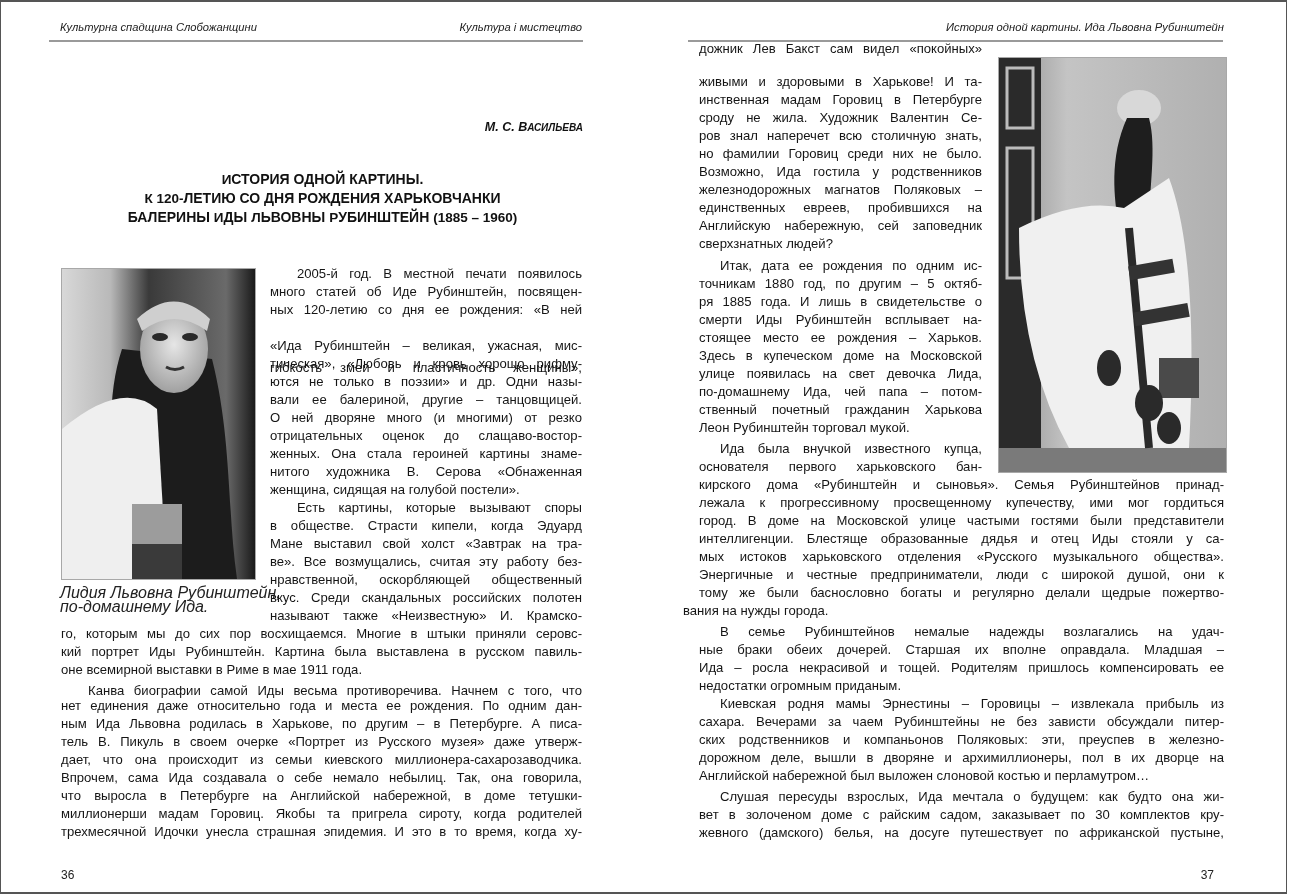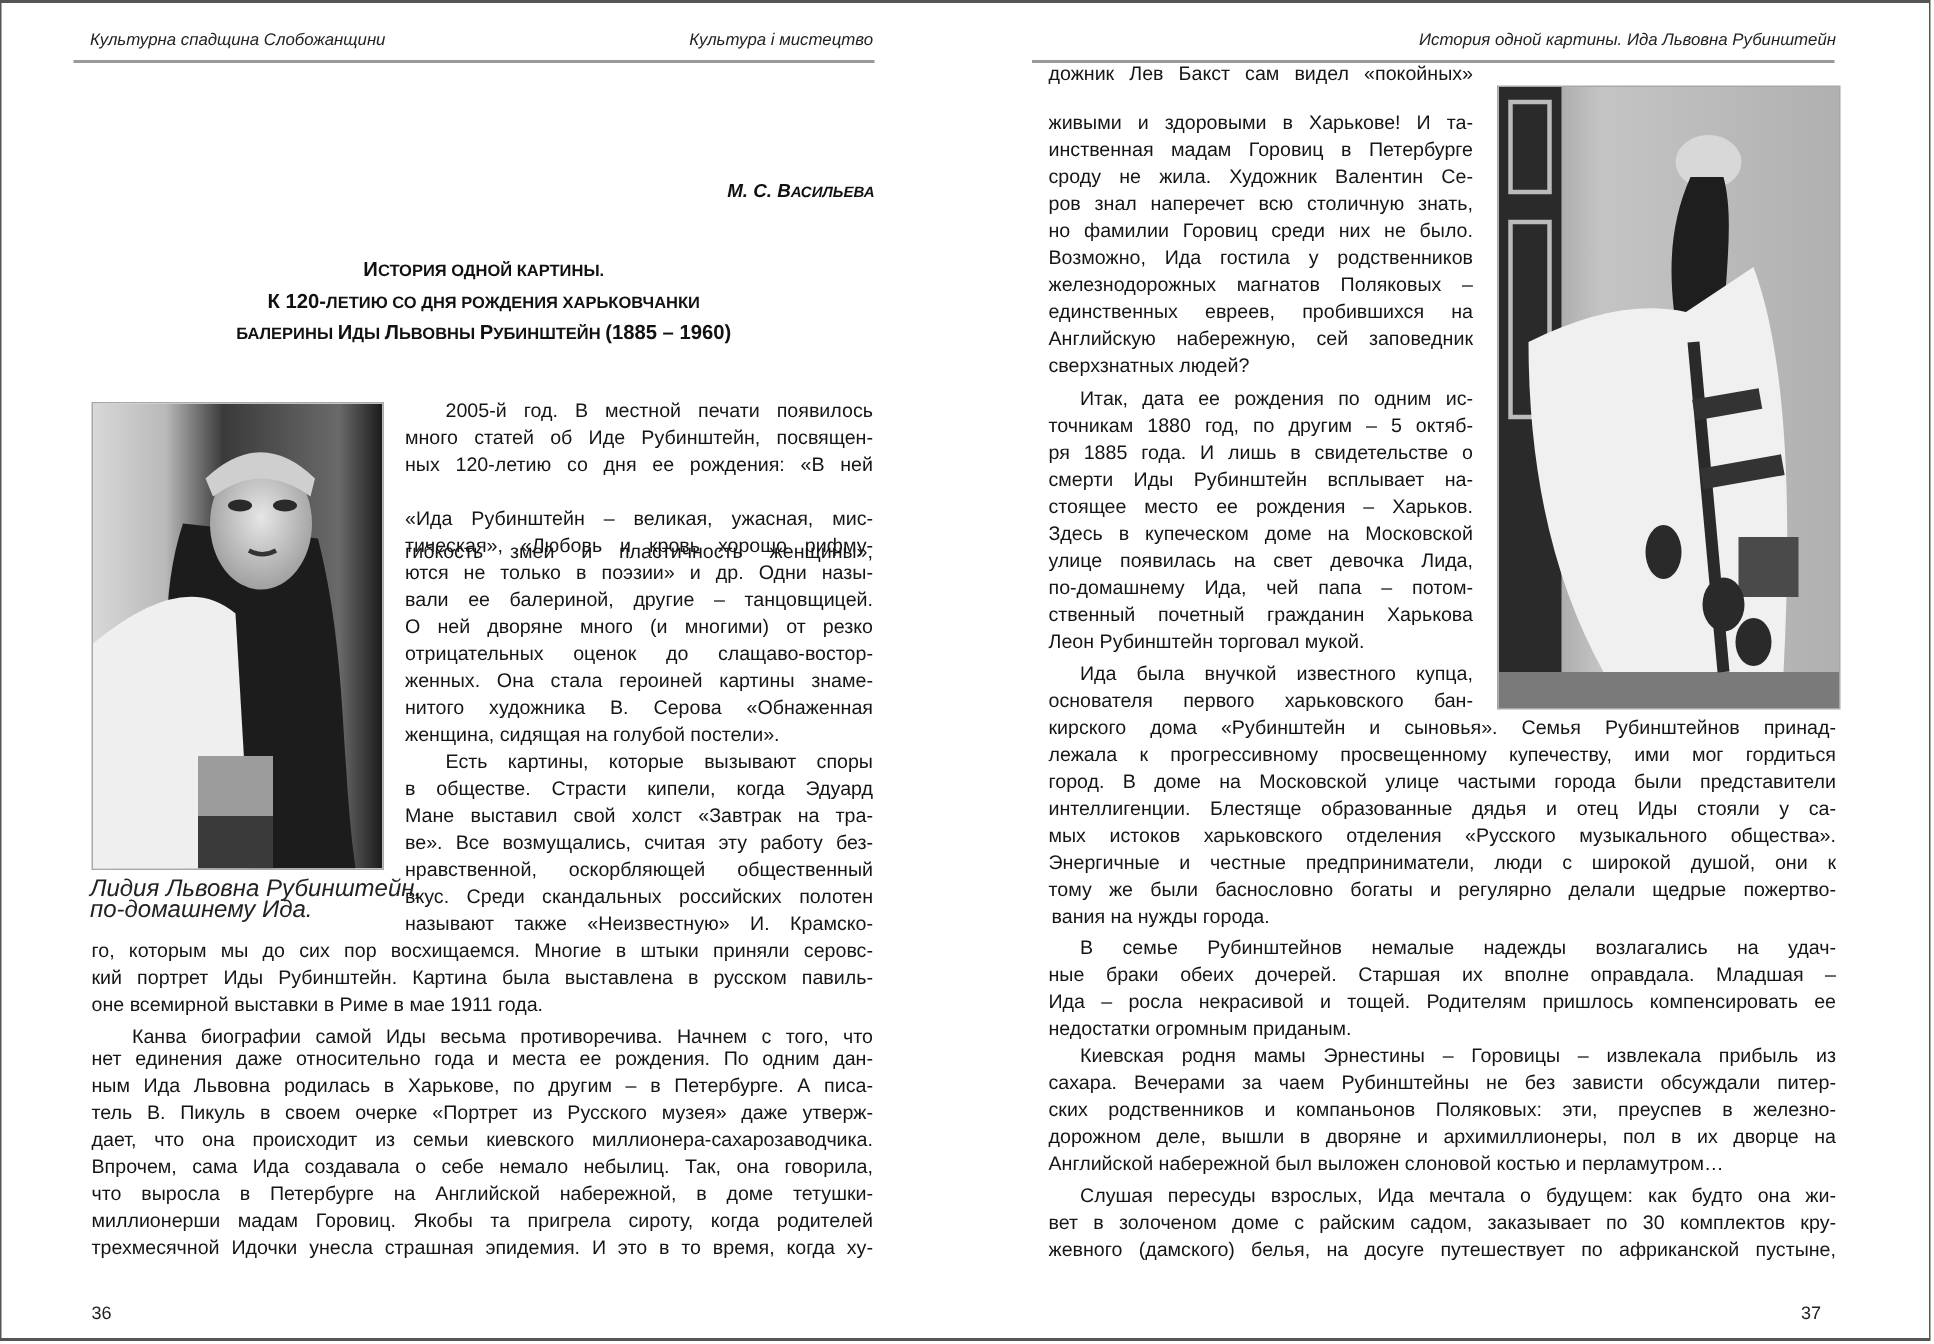--- a/index.html
+++ b/index.html
@@ -6,21 +6,21 @@
   body { width:1289px; height:896px; position:relative; overflow:hidden; font-family:"Liberation Sans", sans-serif; color:#111; }
   .frame { position:absolute; left:0; top:0; width:1287px; height:894px; border:1px solid #555; border-top:2px solid #555; border-bottom:2px solid #555; box-sizing:border-box; }
   .page { position:absolute; top:0; height:896px; }
   .page-left { left:0; width:645px; }
   .page-right { left:645px; width:644px; }
   .running-head { position:absolute; top:21px; font-size:11.2px; font-style:italic; color:#222; white-space:nowrap; }
   .head-rule { position:absolute; top:40px; height:2px; background:#9a9a9a; }
   .author { position:absolute; top:120px; right:62px; font-size:12.5px; font-weight:bold; font-style:italic; color:#111; }
   .author .sc { font-size:10px; }
   .title { position:absolute; top:170px; left:0; width:645px; text-align:center; font-weight:bold; font-size:13.5px; line-height:19px; color:#111; }
-  .title .sc { font-size:11px; }
+  .title .sc { font-size:14px; }
   .line { position:absolute; font-size:13.1px; line-height:17px; white-space:nowrap; text-align:justify; text-align-last:justify; color:#151515; }
   .line.last { text-align-last:left; }
   .photo { position:absolute; border:1px solid #a8a8a8; overflow:hidden; }
   .caption { position:absolute; font-size:16px; font-style:italic; line-height:14px; color:#222; }
   .folio { position:absolute; top:868px; font-size:12px; color:#222; }
 </style>
 </head>
 <body>
 
 <div class="frame"></div>
@@ -165,26 +165,26 @@
     <div class="line" style="left:54px; top:383px; width:283px;">по-домашнему Ида, чей папа – потом-</div>
     <div class="line" style="left:54px; top:401px; width:283px;">ственный почетный гражданин Харькова</div>
     <div class="line last" style="left:54px; top:419px; width:283px;">Леон Рубинштейн торговал мукой.</div>
     <div class="line" style="left:75px; top:440px; width:262px;">Ида была внучкой известного купца,</div>
     <div class="line" style="left:54px; top:458px; width:283px;">основателя первого харьковского бан-</div>
   </div>
 
   <div>
     <div class="line" style="left:54px; top:476px; width:525px;">кирского дома «Рубинштейн и сыновья». Семья Рубинштейнов принад-</div>
     <div class="line" style="left:54px; top:494px; width:525px;">лежала к прогрессивному просвещенному купечеству, ими мог гордиться</div>
-    <div class="line" style="left:54px; top:512px; width:525px;">город. В доме на Московской улице частыми города были представители</div>
+    <div class="line" style="left:54px; top:512px; width:525px;">город. В доме на Московской улице частыми гостями были представители</div>
     <div class="line" style="left:54px; top:530px; width:525px;">интеллигенции. Блестяще образованные дядья и отец Иды стояли у са-</div>
     <div class="line" style="left:54px; top:548px; width:525px;">мых истоков харьковского отделения «Русского музыкального общества».</div>
     <div class="line" style="left:54px; top:566px; width:525px;">Энергичные и честные предприниматели, люди с широкой душой, они к</div>
     <div class="line" style="left:54px; top:584px; width:525px;">тому же были баснословно богаты и регулярно делали щедрые пожертво-</div>
-    <div class="line last" style="left:56px; top:602px; width:525px;">вания на нужды города.</div>
+    <div class="line last" style="left:38px; top:602px; width:525px;">вания на нужды города.</div>
     <div class="line" style="left:75px; top:623px; width:504px;">В семье Рубинштейнов немалые надежды возлагались на удач-</div>
     <div class="line" style="left:54px; top:641px; width:525px;">ные браки обеих дочерей. Старшая их вполне оправдала. Младшая –</div>
     <div class="line" style="left:54px; top:659px; width:525px;">Ида – росла некрасивой и тощей. Родителям пришлось компенсировать ее</div>
     <div class="line last" style="left:54px; top:677px; width:525px;">недостатки огромным приданым.</div>
     <div class="line" style="left:75px; top:695px; width:504px;">Киевская родня мамы Эрнестины – Горовицы – извлекала прибыль из</div>
     <div class="line" style="left:54px; top:713px; width:525px;">сахара. Вечерами за чаем Рубинштейны не без зависти обсуждали питер-</div>
     <div class="line" style="left:54px; top:731px; width:525px;">ских родственников и компаньонов Поляковых: эти, преуспев в железно-</div>
     <div class="line" style="left:54px; top:749px; width:525px;">дорожном деле, вышли в дворяне и архимиллионеры, пол в их дворце на</div>
     <div class="line last" style="left:54px; top:767px; width:525px;">Английской набережной был выложен слоновой костью и перламутром…</div>
     <div class="line" style="left:75px; top:788px; width:504px;">Слушая пересуды взрослых, Ида мечтала о будущем: как будто она жи-</div>

